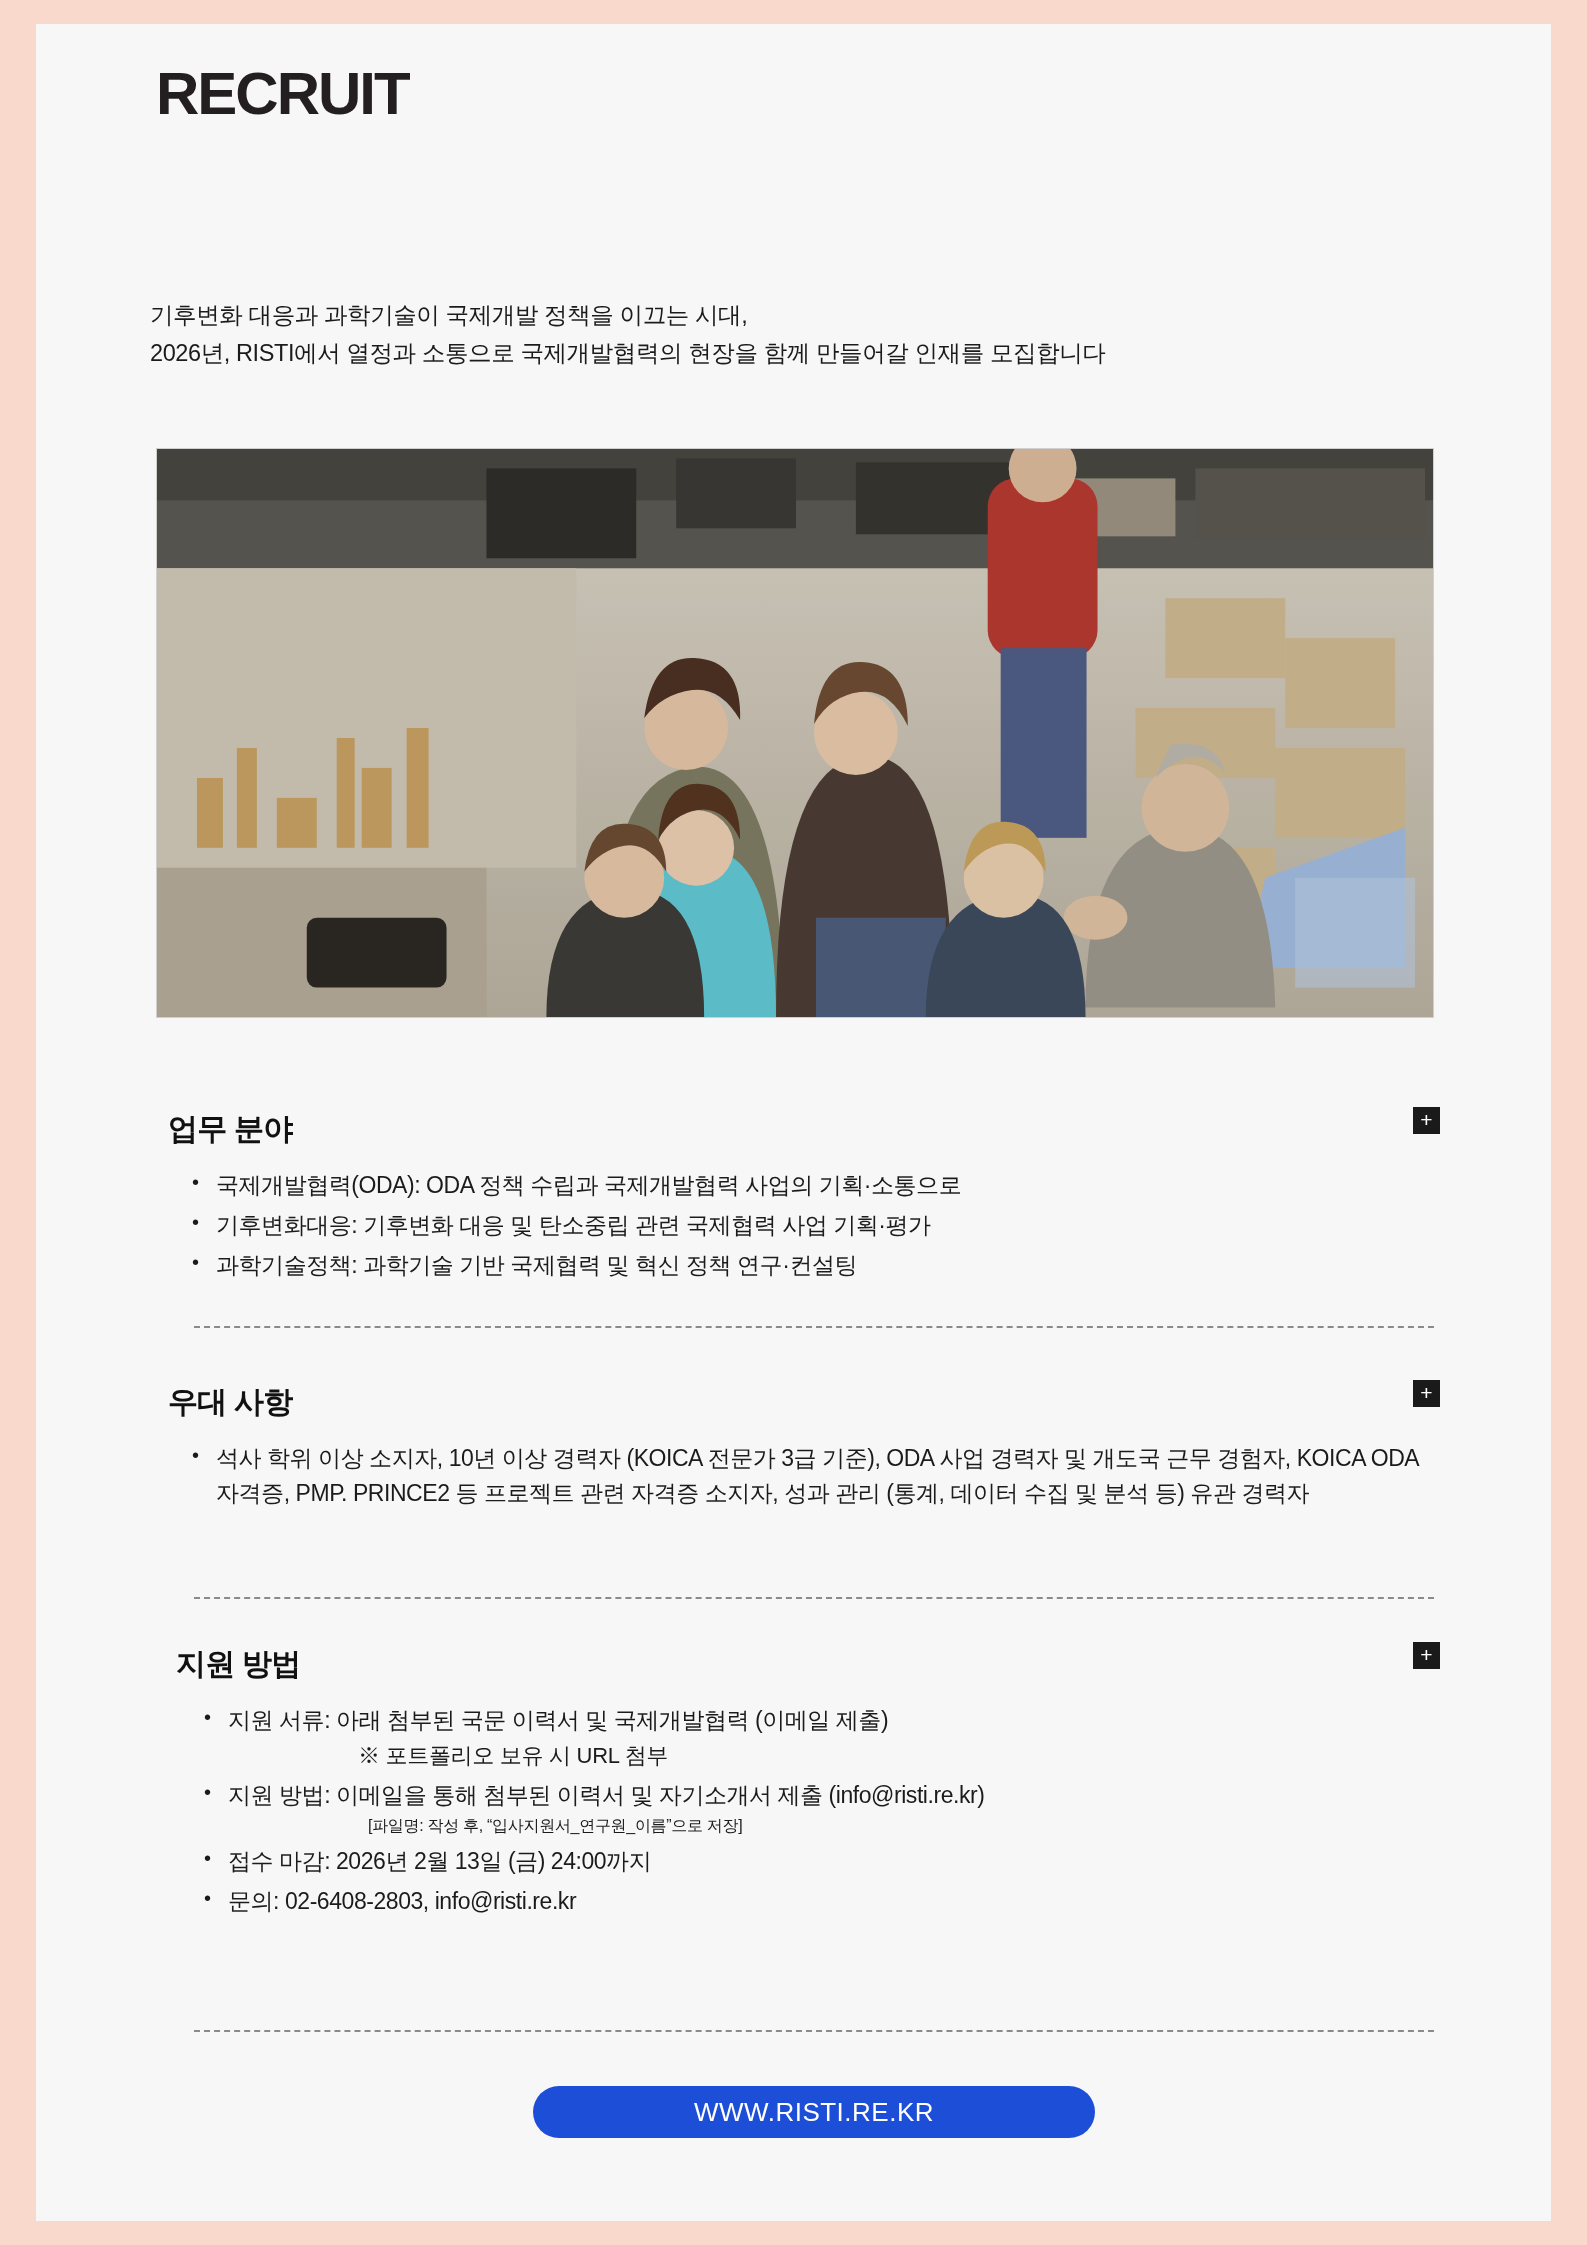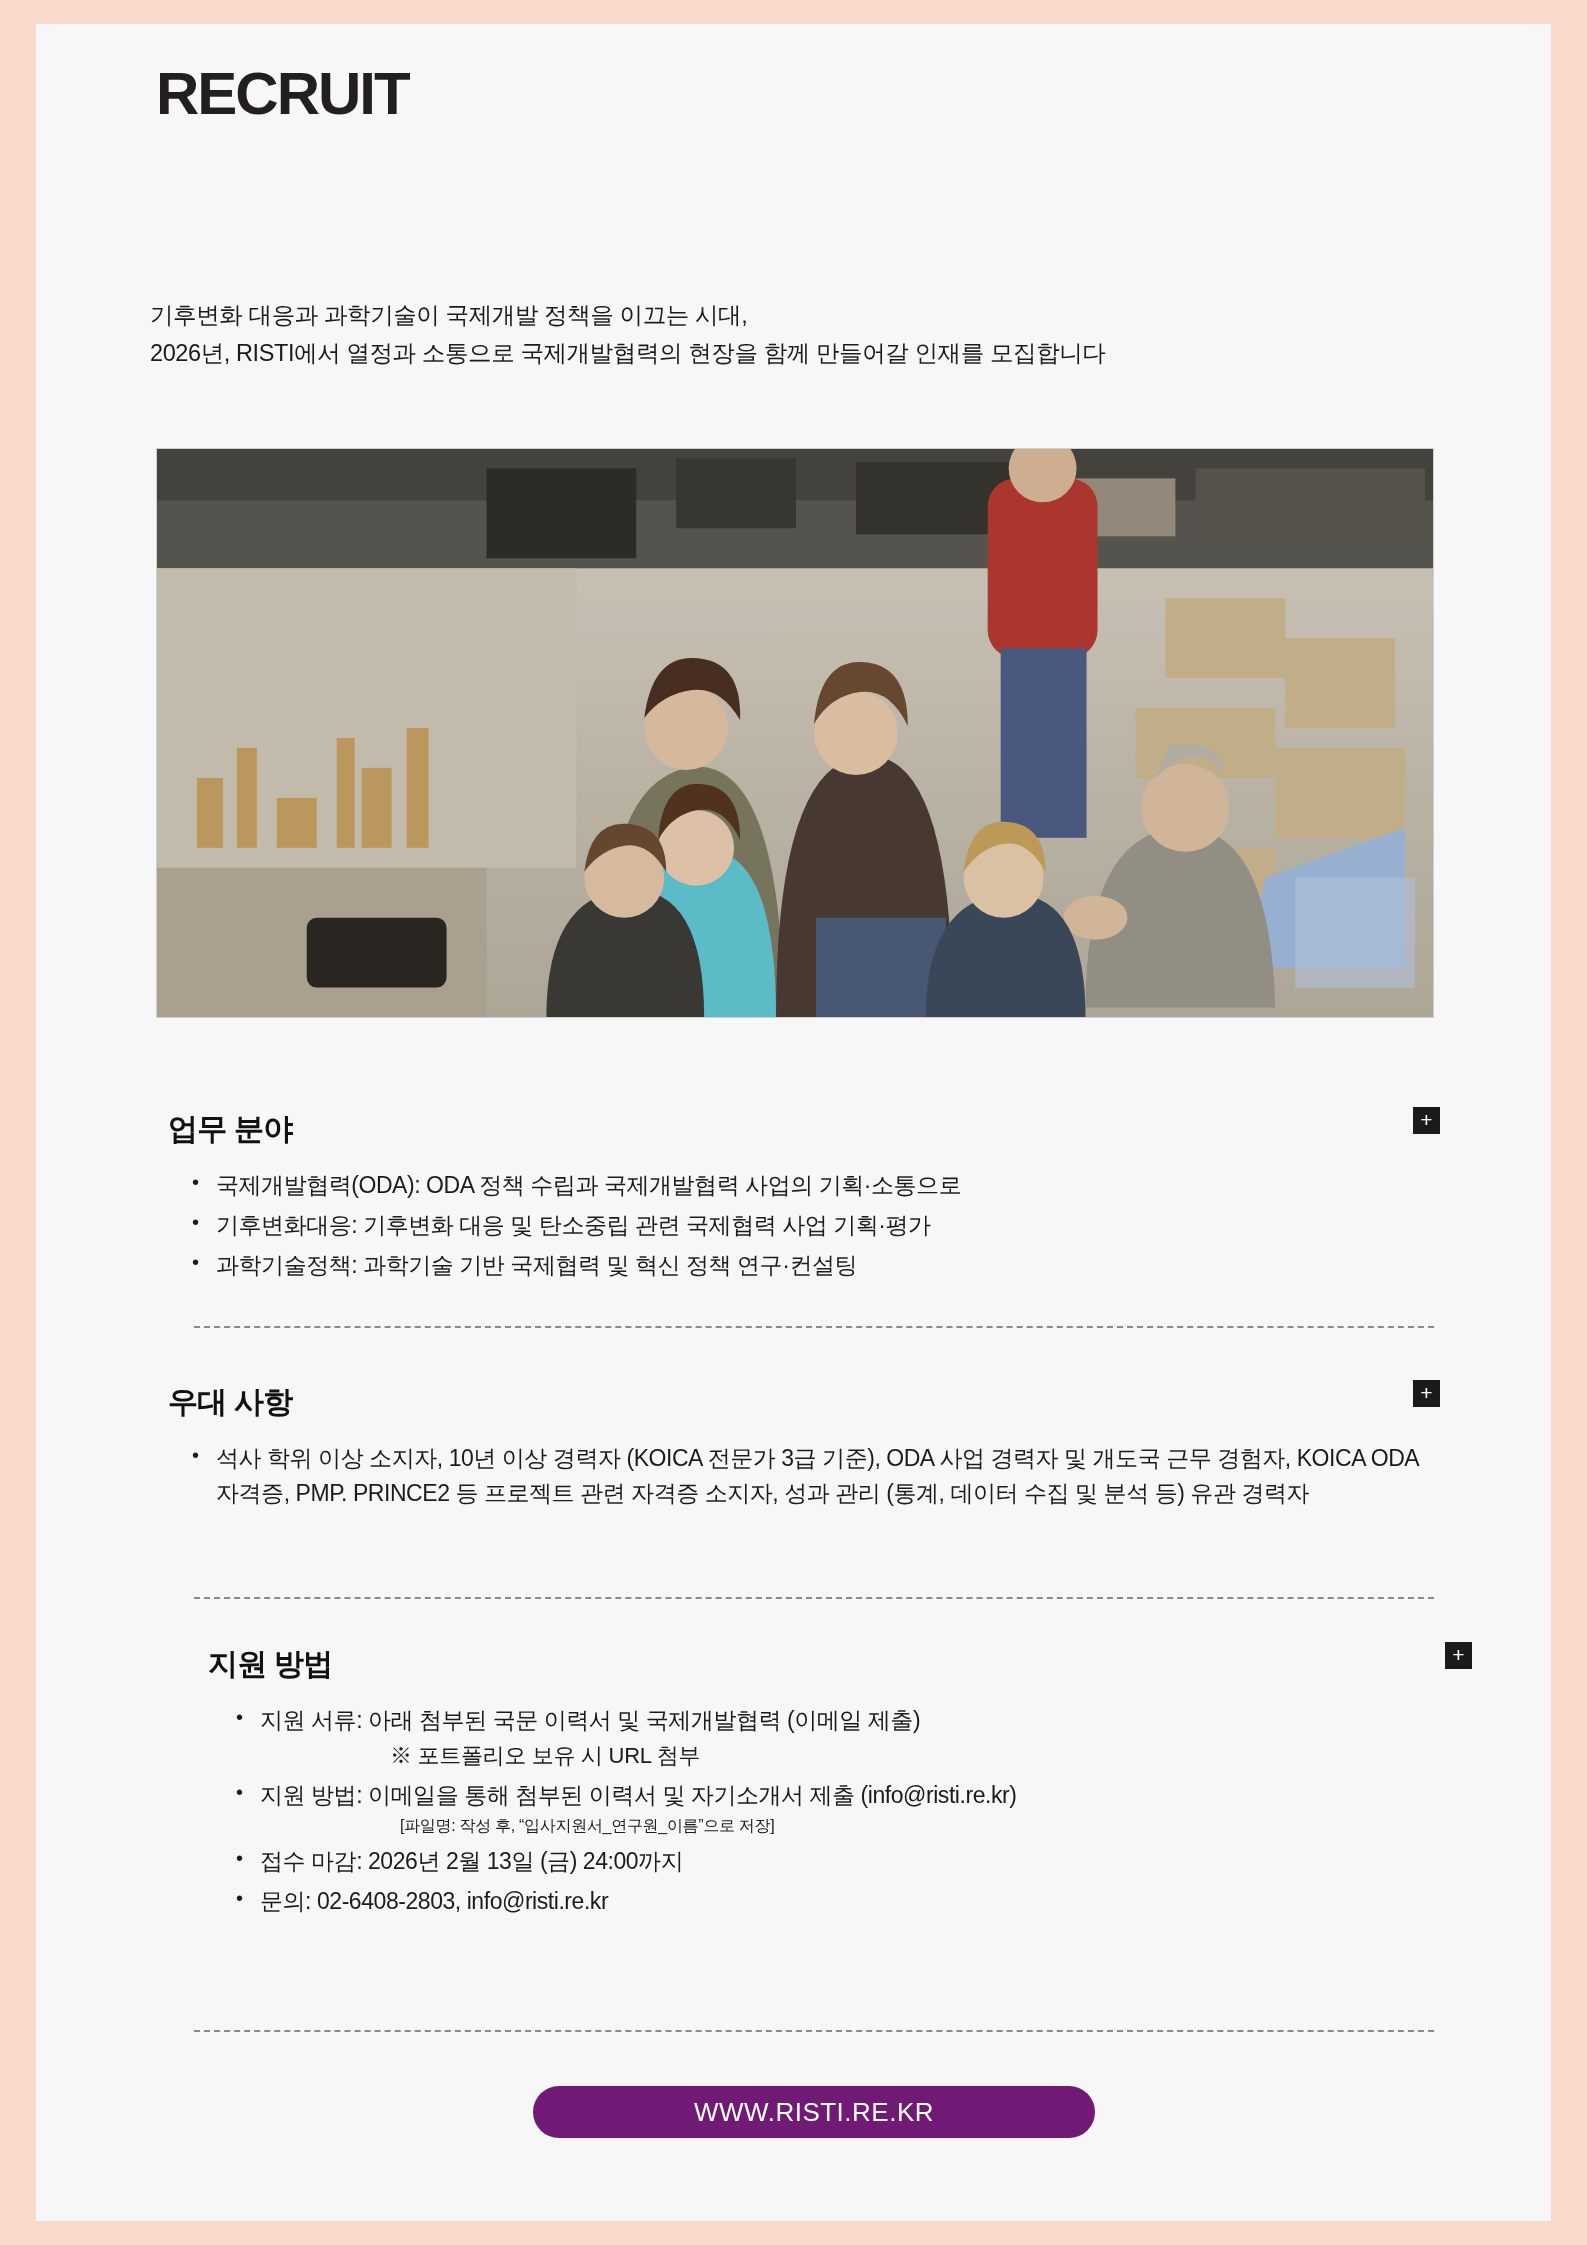--- a/index.html
+++ b/index.html
@@ -124,21 +124,21 @@
     width: 1240px;
     border-top: 2px dashed #8a8a8a;
     height: 0;
   }
   .urlbar {
     position: absolute;
     left: 497px;
     top: 2062px;
     width: 562px;
     height: 52px;
-    background: #701a75;
+    background: #1d4ed8;
     border-radius: 26px;
     color: #fff;
     font-size: 26px;
     letter-spacing: 0.5px;
     display: flex;
     align-items: center;
     justify-content: center;
   }
 </style>
 </head>
@@ -246,21 +246,21 @@
   <div class="section" style="top:1358px;">
     <div class="sec-title">우대 사항</div>
     <div class="plus" style="top:-2px;">+</div>
     <ul class="bullets">
       <li>석사 학위 이상 소지자, 10년 이상 경력자 (KOICA 전문가 3급 기준),  ODA 사업 경력자 및 개도국 근무 경험자, KOICA ODA 자격증, PMP. PRINCE2 등 프로젝트 관련 자격증 소지자, 성과 관리 (통계, 데이터 수집 및 분석 등) 유관 경력자</li>
     </ul>
   </div>
 
   <div class="divider" style="top:1573px;"></div>
 
-  <div class="section" style="top:1620px;margin-left:32px;">
+  <div class="section" style="top:1620px;">
     <div class="sec-title" style="margin-left:8px;">지원 방법</div>
     <div class="plus" style="top:-2px;">+</div>
     <ul class="bullets" style="padding-left:60px;">
       <li>
         <span>지원 서류: 아래 첨부된 국문 이력서 및 국제개발협력 (이메일 제출)</span>
         <span class="sub-note">※ 포트폴리오 보유 시 URL 첨부</span>
       </li>
       <li>
         <span>지원 방법: 이메일을 통해 첨부된 이력서 및 자기소개서 제출 (info@risti.re.kr)</span>
         <span class="sub-note2">[파일명: 작성 후, “입사지원서_연구원_이름”으로 저장]</span>

